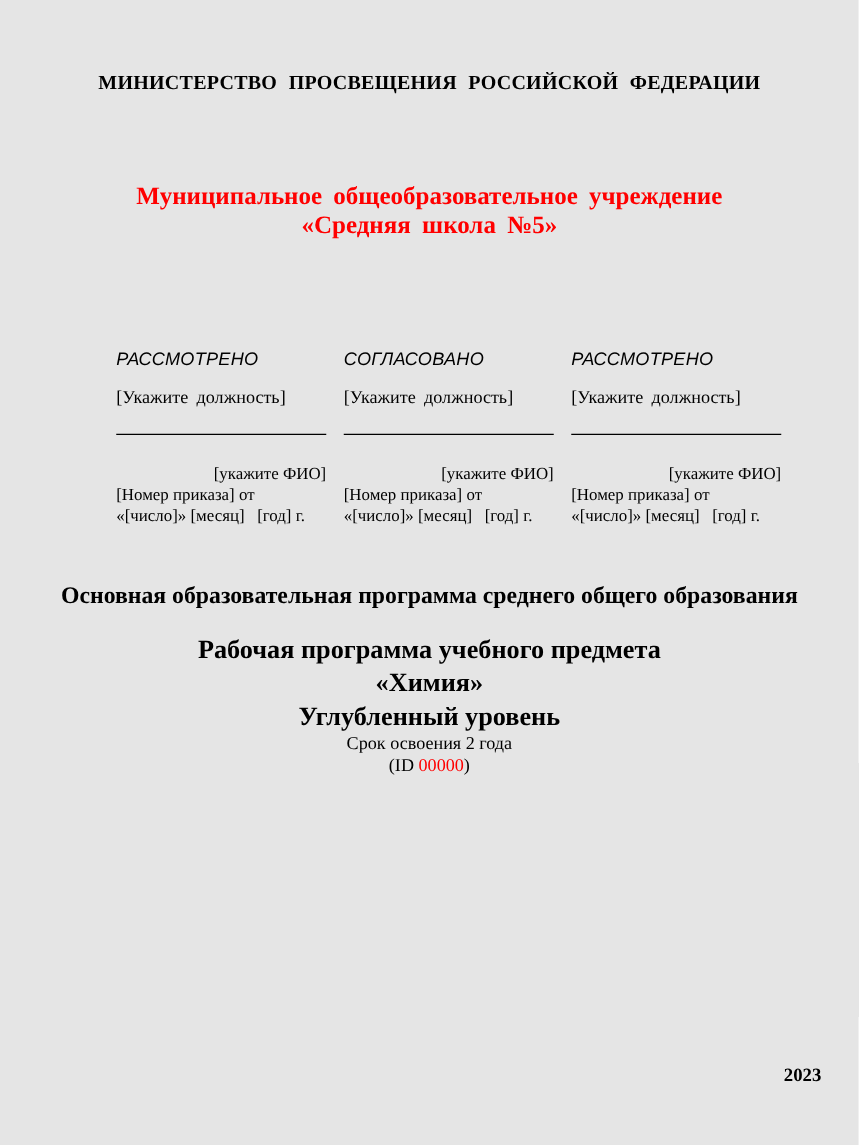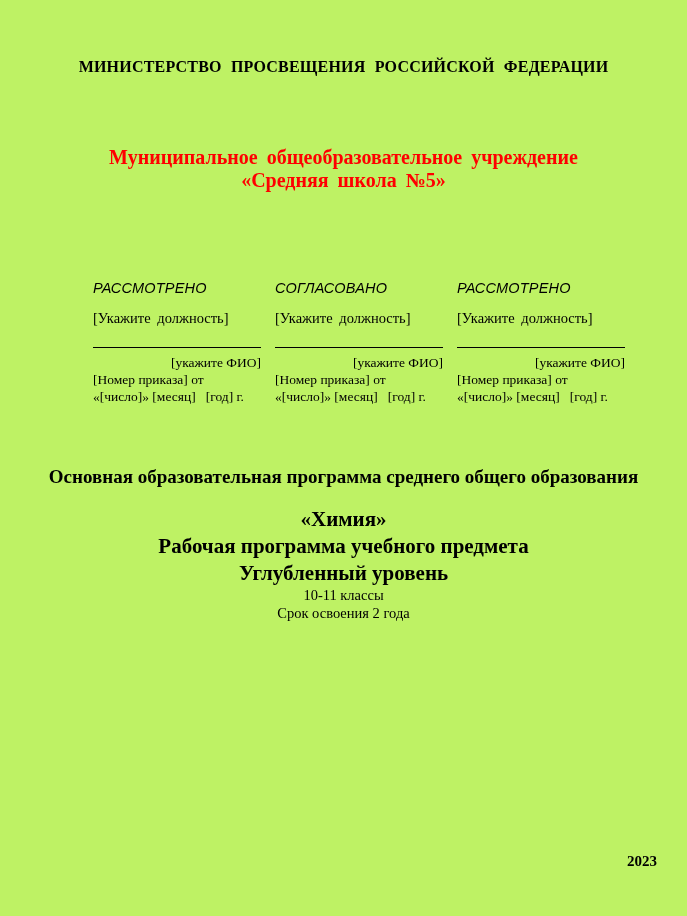--- a/index.html
+++ b/index.html
@@ -1,20 +1,20 @@
 <!DOCTYPE html>
 <html><head>
 <meta charset="utf-8">
 <style>
   html, body { margin: 0; padding: 0; background: #ffffff; }
   .page {
     position: relative;
     width: 687px;
     height: 916px;
-    background: #bef264;
+    background: #e5e5e5;
     font-family: "Liberation Serif", serif;
     color: #000000;
     overflow: hidden;
   }
   .centered { position: absolute; left: 30px; right: 30px; text-align: center; }
 
   .ministry {
     top: 58px;
     font-weight: bold;
     font-size: 16px;
@@ -50,21 +50,21 @@
     font-size: 14.5px;
     line-height: 17px;
     word-spacing: 3px;
   }
   .apv-line {
     margin-top: 20px;
     border-bottom: 1.4px solid #000000;
     height: 0;
   }
   .apv-fio {
-    margin-top: 7px;
+    margin-top: 23px;
     text-align: right;
     font-size: 13.5px;
     line-height: 16px;
   }
   .apv-order {
     font-size: 13.5px;
     line-height: 17px;
     white-space: pre-wrap;
   }
 
@@ -131,23 +131,23 @@
       <div class="apv-fio">[укажите ФИО]</div>
       <div class="apv-order">[Номер приказа] от</div>
       <div class="apv-order">«[число]» [месяц]   [год] г.</div>
     </div>
 
   </div>
 
   <div class="centered program">
     <div class="edu-program">Основная образовательная программа среднего общего образования</div>
     <div class="big-title">
+      <div>Рабочая программа учебного предмета</div>
       <div>«Химия»</div>
-      <div>Рабочая программа учебного предмета</div>
       <div>Углубленный уровень</div>
     </div>
-    <div class="sub-line">10-11 классы</div>
     <div class="sub-line">Срок освоения 2 года</div>
+    <div class="sub-line"><span>(ID </span><span class="id-red">00000</span><span>)</span></div>
   </div>
 
   <div class="centered year">2023</div>
 
 </div>
 
 </body></html>

